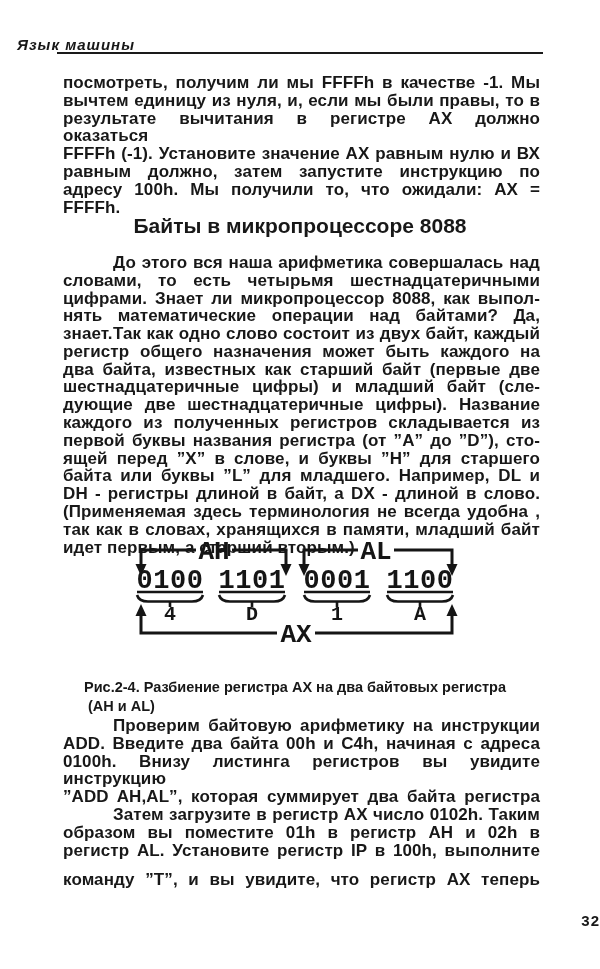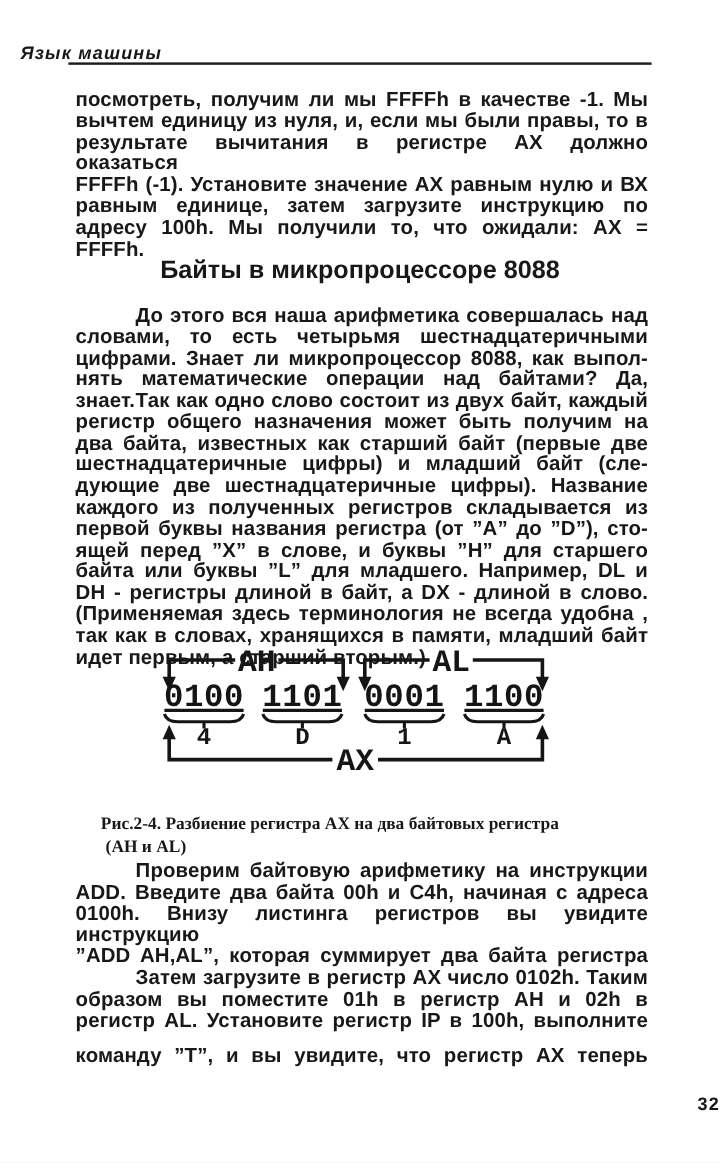--- a/index.html
+++ b/index.html
@@ -48,21 +48,21 @@
   .figure svg{display:block;}
   .fig-label{font-family:"Liberation Mono",monospace;font-weight:700;font-size:26px;fill:#151515;}
   .fig-bits{font-family:"Liberation Mono",monospace;font-weight:700;font-size:27px;fill:#151515;letter-spacing:0.5px;}
   .fig-hex{font-family:"Liberation Mono",monospace;font-weight:700;font-size:20px;fill:#151515;}
   .fig-stroke{stroke:#151515;stroke-width:3;fill:none;}
   .fig-thin{stroke:#151515;stroke-width:2.6;fill:none;}
   .fig-fill{fill:#151515;stroke:none;}
   
   .caption{
     position:absolute;top:678px;left:84px;width:440px;
-    font-size:14.5px;font-weight:700;line-height:18.5px;font-family:Liberation Serif, serif;
+    font-size:14.5px;font-weight:700;line-height:18.5px;
   }
   .caption .cap2{margin-left:4px;}
   
   .page-number{
     position:absolute;top:912px;left:0;width:600px;
     text-align:right;font-size:15px;font-weight:700;letter-spacing:1px;
   }
 </style>
 </head>
 <body>
@@ -70,36 +70,36 @@
 <div class="page">
 
   <div class="running-head">Язык машины</div>
   <div class="head-rule"></div>
 
   <div class="para p1">
       <div class="ln">посмотреть, получим ли мы FFFFh в качестве -1. Мы</div>
       <div class="ln">вычтем единицу из нуля, и, если мы были правы, то в</div>
       <div class="ln">результате вычитания в регистре АХ должно оказаться</div>
       <div class="ln">FFFFh (-1). Установите значение АХ равным нулю и ВХ</div>
-      <div class="ln">равным единице, затем загрузите инструкцию по</div>
+      <div class="ln">равным должно, затем запустите инструкцию по</div>
       <div class="ln">адресу 100h. Мы получили то, что ожидали: АХ =</div>
       <div class="ln last">FFFFh.</div>
     </div>
 
   <h1 class="section-heading" style="margin:0;">Байты в микропроцессоре 8088</h1>
 
   <div class="para p2 indent">
       <div class="ln">До этого вся наша арифметика совершалась над</div>
       <div class="ln">словами, то есть четырьмя шестнадцатеричными</div>
       <div class="ln">цифрами. Знает ли микропроцессор 8088, как выпол-</div>
       <div class="ln last">нять математические операции над байтами? Да, знает.</div>
     </div>
   <div class="para p3 indent">
       <div class="ln">Так как одно слово состоит из двух байт, каждый</div>
-      <div class="ln">регистр общего назначения может быть получим на</div>
+      <div class="ln">регистр общего назначения может быть каждого на</div>
       <div class="ln">два байта, известных как старший байт (первые две</div>
       <div class="ln">шестнадцатеричные цифры) и младший байт (сле-</div>
       <div class="ln">дующие две шестнадцатеричные цифры). Название</div>
       <div class="ln">каждого из полученных регистров складывается из</div>
       <div class="ln">первой буквы названия регистра (от ”А” до ”D”), сто-</div>
       <div class="ln">ящей перед ”X” в слове, и буквы ”Н” для старшего</div>
       <div class="ln">байта или буквы ”L” для младшего. Например, DL и</div>
       <div class="ln">DH - регистры длиной в байт, а DX - длиной в слово.</div>
       <div class="ln">(Применяемая здесь терминология не всегда удобна ,</div>
       <div class="ln">так как в словах, хранящихся в памяти, младший байт</div>

